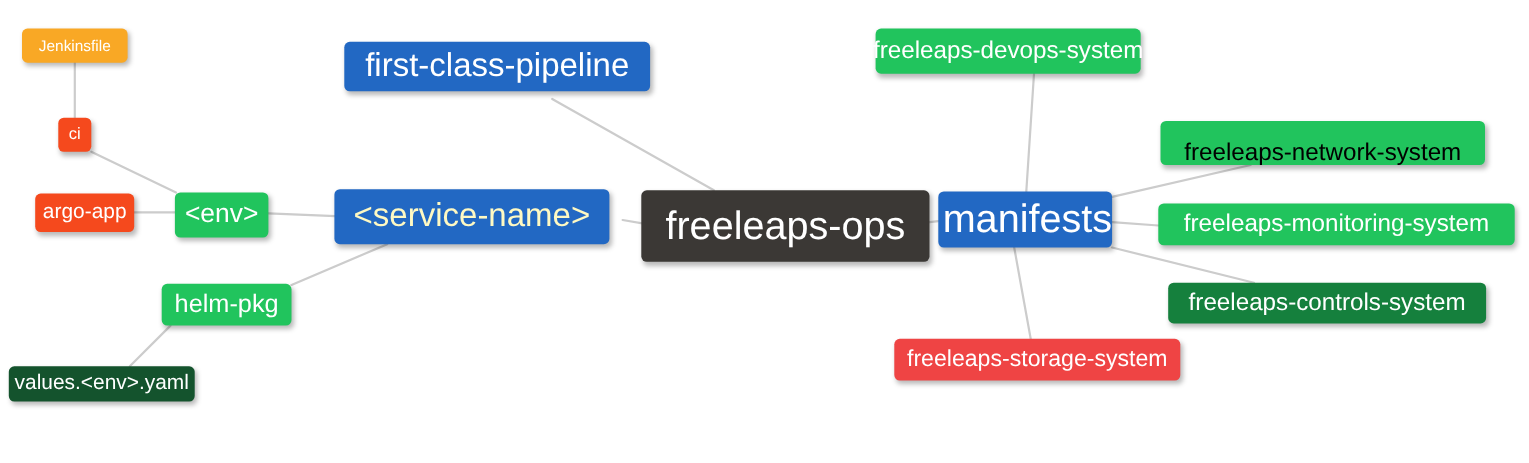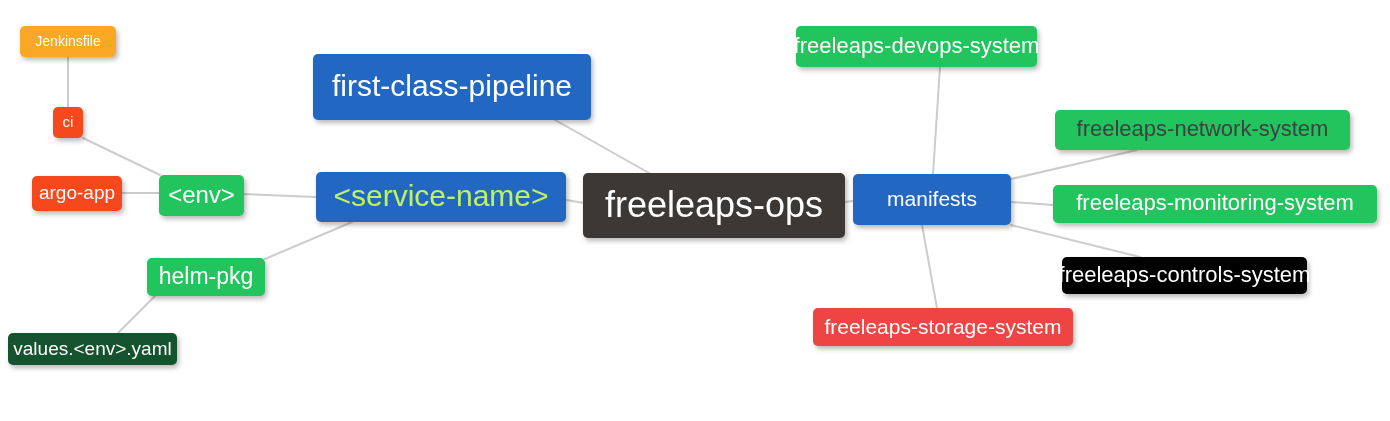--- a/index.html
+++ b/index.html
@@ -52,27 +52,27 @@
       <line x1="155" y1="296" x2="118" y2="333" stroke="#cccccc" stroke-width="2" stroke-linecap="round"></line>
       <line x1="933" y1="174" x2="940" y2="67" stroke="#cccccc" stroke-width="2" stroke-linecap="round"></line>
       <line x1="1011" y1="179" x2="1137" y2="150" stroke="#cccccc" stroke-width="2" stroke-linecap="round"></line>
       <line x1="1011" y1="202" x2="1053" y2="205" stroke="#cccccc" stroke-width="2" stroke-linecap="round"></line>
       <line x1="1011" y1="225" x2="1140" y2="257" stroke="#cccccc" stroke-width="2" stroke-linecap="round"></line>
       <line x1="922" y1="225" x2="937" y2="308" stroke="#cccccc" stroke-width="2" stroke-linecap="round"></line>
     </svg>
     <div class="node" style="left: 583px; top: 173px; width: 262px; height: 65px; font-size: 36px; background: rgb(59, 56, 53); color: rgb(255, 255, 255);">
       <span class="node-label">freeleaps-ops</span>
     </div>
-    <div class="node" style="left: 313px; top: 54px; width: 278px; height: 66px; font-size: 30px; background: rgb(34, 104, 195); color: rgb(255, 255, 255); text-align: right;">
+    <div class="node" style="left: 313px; top: 38px; width: 278px; height: 45px; font-size: 30px; background: rgb(34, 104, 195); color: rgb(255, 255, 255); text-align: right;">
       <span class="node-label">first-class-pipeline</span>
     </div>
-    <div class="node" style="left: 316px; top: 172px; width: 250px; height: 50px; font-size: 30px; background: rgb(34, 104, 195); color: #bef264;">
+    <div class="node" style="left: 304px; top: 172px; width: 250px; height: 50px; font-size: 30px; background: rgb(34, 104, 195); color: #fef9c3;">
       <span class="node-label">&lt;service-name&gt;</span>
     </div>
-    <div class="node" style="left: 853px; top: 174px; width: 158px; height: 51px; font-size: 21px; background: rgb(34, 104, 195); color: rgb(255, 255, 255);">
+    <div class="node" style="left: 853px; top: 174px; width: 158px; height: 51px; font-size: 36px; background: rgb(34, 104, 195); color: rgb(255, 255, 255); justify-content: flex-end;">
       <span class="node-label">manifests</span>
     </div>
     <div class="node" style="left: 159px; top: 175px; width: 85px; height: 41px; font-size: 24px; background: rgb(33, 196, 93); color: rgb(255, 255, 255); text-align: right;">
       <span class="node-label">&lt;env&gt;</span>
     </div>
     <div class="node" style="left: 147px; top: 258px; width: 118px; height: 38px; font-size: 23px; background: rgb(33, 196, 93); color: rgb(255, 255, 255);">
       <span class="node-label">helm-pkg</span>
     </div>
     <div class="node" style="left: 53px; top: 107px; width: 30px; height: 31px; font-size: 15px; background: rgb(245, 73, 29); color: rgb(255, 255, 255);">
       <span class="node-label">ci</span>
@@ -82,25 +82,25 @@
     </div>
     <div class="node" style="left: 8px; top: 333px; width: 169px; height: 32px; font-size: 19px; background: #14532d; color: rgb(255, 255, 255);">
       <span class="node-label">values.&lt;env&gt;.yaml</span>
     </div>
     <div class="node" style="left: 20px; top: 26px; width: 96px; height: 31px; font-size: 14px; background: rgb(249, 168, 37); color: rgb(255, 255, 255);">
       <span class="node-label">Jenkinsfile</span>
     </div>
     <div class="node" style="left: 796px; top: 26px; width: 241px; height: 41px; font-size: 22px; background: rgb(33, 196, 93); color: rgb(255, 255, 255);">
       <span class="node-label">freeleaps-devops-system</span>
     </div>
-    <div class="node" style="left: 1055px; top: 110px; width: 295px; height: 40px; font-size: 22px; background: rgb(33, 196, 93); color: #404040;">
+    <div class="node" style="left: 1055px; top: 110px; width: 295px; height: 40px; font-size: 22px; background: rgb(33, 196, 93); color: #000000; align-items: flex-end;">
       <span class="node-label">freeleaps-network-system</span>
     </div>
     <div class="node" style="left: 1053px; top: 185px; width: 324px; height: 38px; font-size: 22px; background: rgb(33, 196, 93); color: rgb(255, 255, 255);">
       <span class="node-label">freeleaps-monitoring-system</span>
     </div>
-    <div class="node" style="left: 1062px; top: 257px; width: 245px; height: 37px; font-size: 22px; background: #000000; color: rgb(255, 255, 255);">
+    <div class="node" style="left: 1062px; top: 257px; width: 289px; height: 37px; font-size: 22px; background: #15803d; color: rgb(255, 255, 255);">
       <span class="node-label">freeleaps-controls-system</span>
     </div>
     <div class="node" style="left: 813px; top: 308px; width: 260px; height: 38px; font-size: 21px; background: #ef4444; color: rgb(255, 255, 255);">
       <span class="node-label">freeleaps-storage-system</span>
     </div>
   </div>
 
 </body></html>

